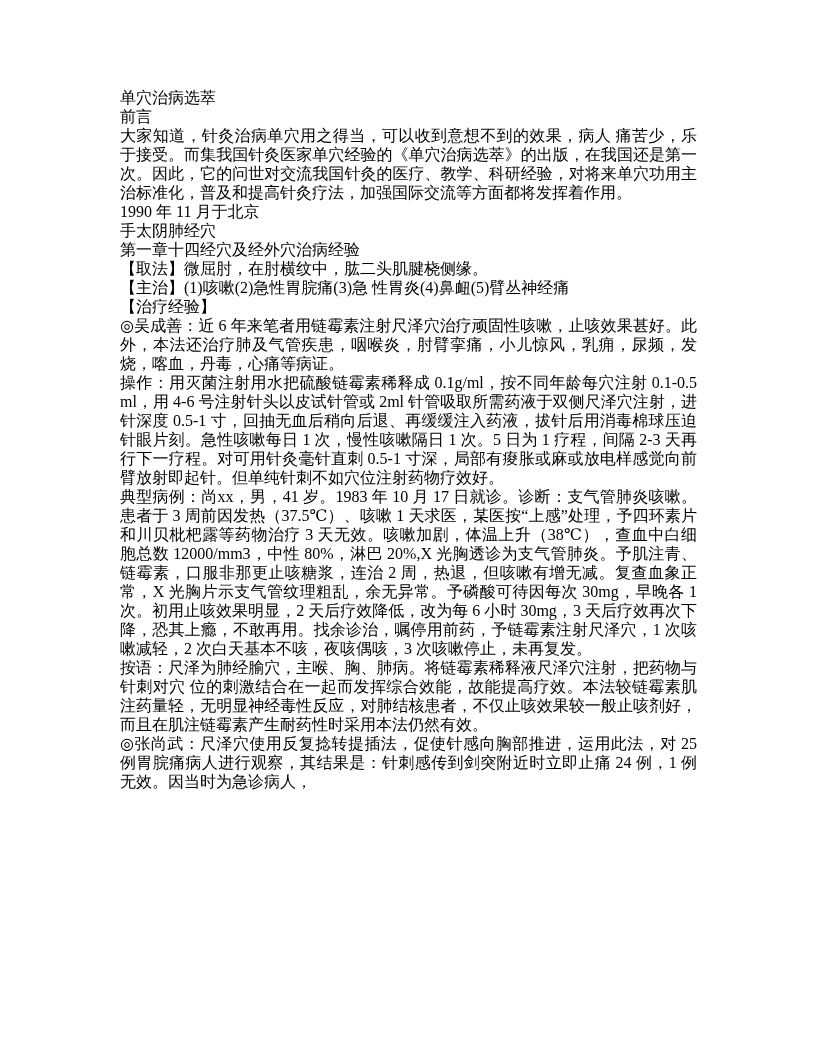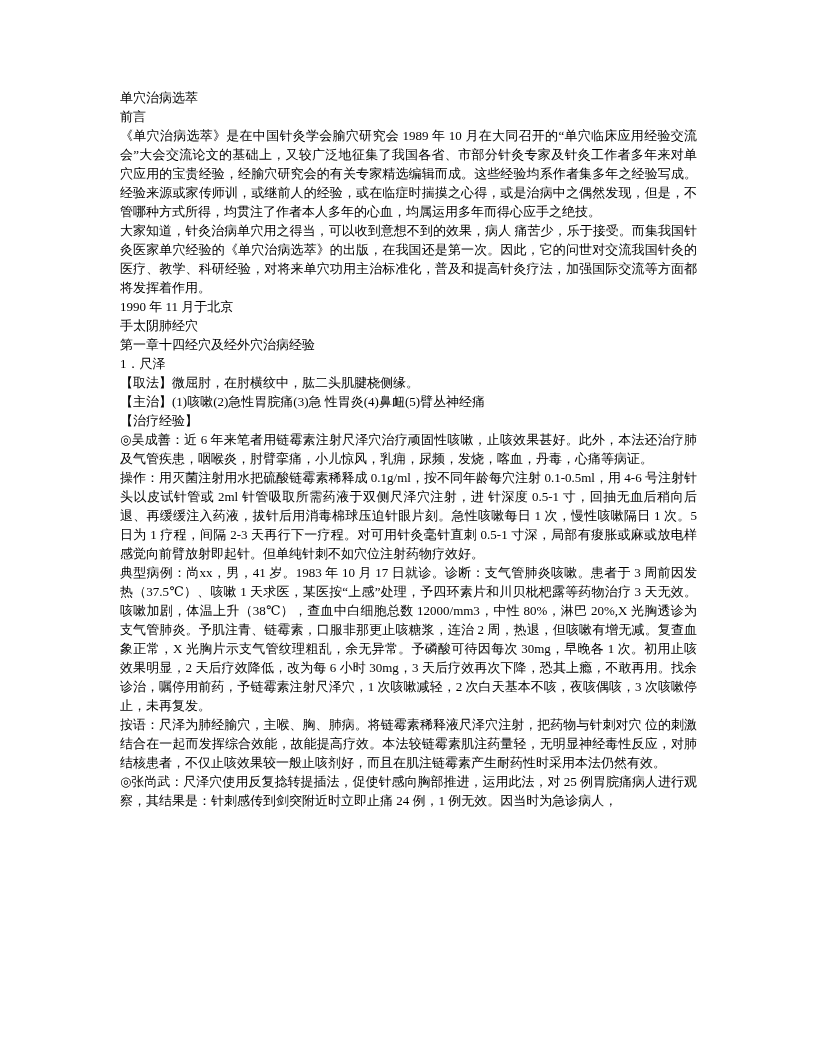--- a/index.html
+++ b/index.html
@@ -14,44 +14,42 @@
     background: #ffffff;
     overflow: hidden;
     font-family: "Liberation Serif", "DejaVu Serif", serif;
     color: #000000;
   }
   .content {
     position: absolute;
     left: 120px;
     top: 88px;
     width: 577px;
-    font-size: 13px;
+    font-size: 16px;
     line-height: 19px;
     text-align: justify;
     text-justify: inter-ideograph;
   }
   .content p {
     margin: 0;
     padding: 0;
     word-break: break-all;
   }
 </style>
 </head>
 <body>
 
 <div class="page">
   <div class="content">
     <p>单穴治病选萃</p>
     <p>前言</p>
-    <p>《单穴治病选萃》是在中国针灸学会腧穴研究会 1989 年 10 月在大同召开的“单穴临床应用经验交流会”大会交流论文的基础上，又较广泛地征集了我国各省、市部分针灸专家及针灸工作者多年来对单穴应用的宝贵经验，经腧穴研究会的有关专家精选编辑而成。这些经验均系作者集多年之经验写成。经验来源或家传师训，或继前人的经验，或在临症时揣摸之心得，或是治病中之偶然发现，但是，不管哪种方式所得，均贯注了作者本人多年的心血，均属运用多年而得心应手之绝技。</p>
     <p>大家知道，针灸治病单穴用之得当，可以收到意想不到的效果，病人 痛苦少，乐于接受。而集我国针灸医家单穴经验的《单穴治病选萃》的出版，在我国还是第一次。因此，它的问世对交流我国针灸的医疗、教学、科研经验，对将来单穴功用主治标准化，普及和提高针灸疗法，加强国际交流等方面都将发挥着作用。</p>
     <p>1990 年 11 月于北京</p>
     <p>手太阴肺经穴</p>
     <p>第一章十四经穴及经外穴治病经验</p>
-    <p>1．尺泽</p>
     <p>【取法】微屈肘，在肘横纹中，肱二头肌腱桡侧缘。</p>
     <p>【主治】(1)咳嗽(2)急性胃脘痛(3)急 性胃炎(4)鼻衄(5)臂丛神经痛</p>
     <p>【治疗经验】</p>
     <p>◎吴成善：近 6 年来笔者用链霉素注射尺泽穴治疗顽固性咳嗽，止咳效果甚好。此外，本法还治疗肺及气管疾患，咽喉炎，肘臂挛痛，小儿惊风，乳痈，尿频，发烧，喀血，丹毒，心痛等病证。</p>
     <p>操作：用灭菌注射用水把硫酸链霉素稀释成 0.1g/ml，按不同年龄每穴注射 0.1-0.5ml，用 4-6 号注射针头以皮试针管或 2ml 针管吸取所需药液于双侧尺泽穴注射，进 针深度 0.5-1 寸，回抽无血后稍向后退、再缓缓注入药液，拔针后用消毒棉球压迫针眼片刻。急性咳嗽每日 1 次，慢性咳嗽隔日 1 次。5 日为 1 疗程，间隔 2-3 天再行下一疗程。对可用针灸毫针直刺 0.5-1 寸深，局部有痠胀或麻或放电样感觉向前臂放射即起针。但单纯针刺不如穴位注射药物疗效好。</p>
     <p>典型病例：尚xx，男，41 岁。1983 年 10 月 17 日就诊。诊断：支气管肺炎咳嗽。患者于 3 周前因发热（37.5℃）、咳嗽 1 天求医，某医按“上感”处理，予四环素片和川贝枇杷露等药物治疗 3 天无效。咳嗽加剧，体温上升（38℃），查血中白细胞总数 12000/mm3，中性 80%，淋巴 20%,X 光胸透诊为支气管肺炎。予肌注青、链霉素，口服非那更止咳糖浆，连治 2 周，热退，但咳嗽有增无减。复查血象正常，X 光胸片示支气管纹理粗乱，余无异常。予磷酸可待因每次 30mg，早晚各 1 次。初用止咳效果明显，2 天后疗效降低，改为每 6 小时 30mg，3 天后疗效再次下降，恐其上瘾，不敢再用。找余诊治，嘱停用前药，予链霉素注射尺泽穴，1 次咳嗽减轻，2 次白天基本不咳，夜咳偶咳，3 次咳嗽停止，未再复发。</p>
     <p>按语：尺泽为肺经腧穴，主喉、胸、肺病。将链霉素稀释液尺泽穴注射，把药物与针刺对穴 位的刺激结合在一起而发挥综合效能，故能提高疗效。本法较链霉素肌注药量轻，无明显神经毒性反应，对肺结核患者，不仅止咳效果较一般止咳剂好，而且在肌注链霉素产生耐药性时采用本法仍然有效。</p>
     <p>◎张尚武：尺泽穴使用反复捻转提插法，促使针感向胸部推进，运用此法，对 25 例胃脘痛病人进行观察，其结果是：针刺感传到剑突附近时立即止痛 24 例，1 例无效。因当时为急诊病人，</p>
   </div>
 </div>

